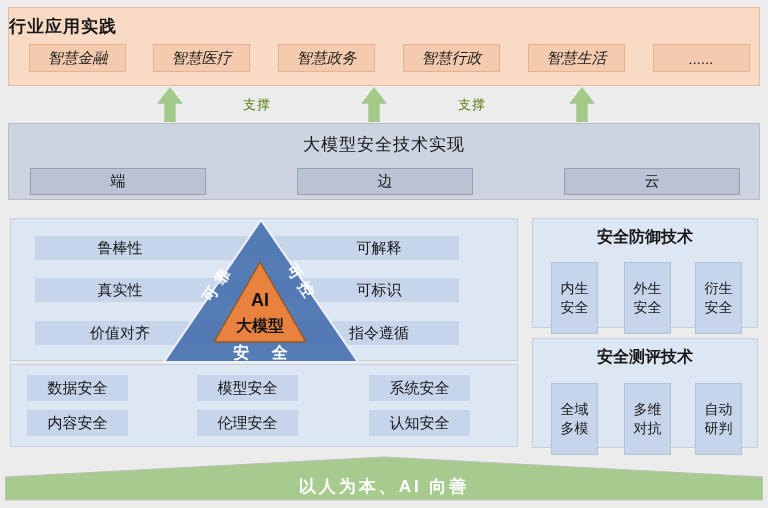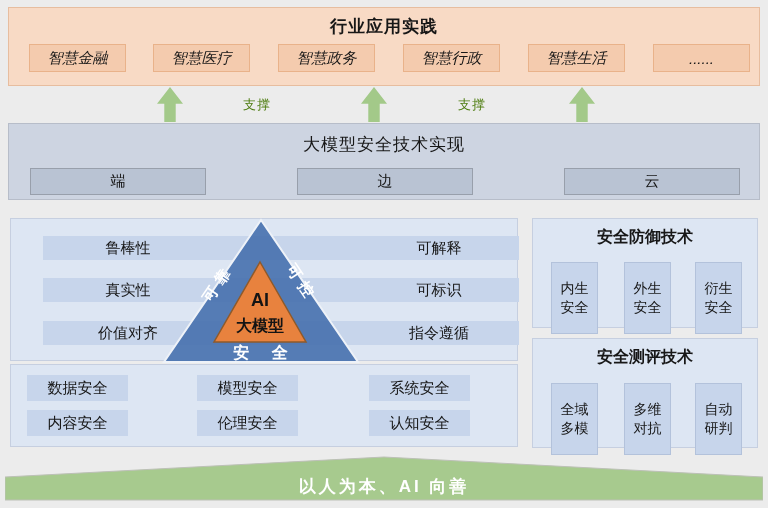--- a/index.html
+++ b/index.html
@@ -4,40 +4,40 @@
 <style>
   html,body{margin:0;padding:0;background:#ececec;}
   *{box-sizing:border-box;}
   .stage{
     position:relative;width:768px;height:508px;background:#ececec;overflow:hidden;
     font-family:"Liberation Sans","DejaVu Sans",sans-serif;color:#171717;
   }
   
   .top-banner{position:absolute;left:8px;top:7px;width:752px;height:79px;
     background:#f8dac5;border:1px solid #e7bd9f;}
-  .top-banner .title{position:absolute;left:0;top:7px;width:100%;text-align:center;
+  .top-banner .title{position:absolute;left:0;top:7px;width:100%;
     font-size:17px;font-weight:700;letter-spacing:1px;}
   .ind-box{position:absolute;top:36px;height:28px;width:97px;background:#f4cbae;
     border:1px solid #e9b astray;border:1px solid #e9b28a;display:flex;align-items:center;justify-content:center;
     font-size:15px;font-style:italic;}
   
   .up-arrow{position:absolute;top:87px;width:26px;height:35px;background:#a3c989;
     clip-path:polygon(50% 0,100% 48%,72% 48%,72% 100%,28% 100%,28% 48%,0 48%);}
   .support{position:absolute;top:96px;font-size:13px;color:#4d7c0f;letter-spacing:1px;}
   
   .mid-band{position:absolute;left:8px;top:123px;width:752px;height:77px;
     background:#cdd4e1;border:1px solid #b7bdc9;}
   .mid-band .title{position:absolute;left:0;top:9px;width:100%;text-align:center;
     font-size:17px;font-weight:400;letter-spacing:1px;}
   .edge-box{position:absolute;top:44px;height:27px;width:176px;background:#b9c3d3;
     border:1px solid #989fab;display:flex;align-items:center;justify-content:center;font-size:15px;}
   
   .core-top{position:absolute;left:10px;top:218px;width:508px;height:143px;
     background:#dde6f3;border:1px solid #c6cfe0;}
-  .core-row{position:absolute;left:32px;width:476px;height:24px;background:#c7d5eb;}
+  .core-row{position:absolute;left:24px;width:424px;height:24px;background:#c7d5eb;}
   .core-row .lbl-left{position:absolute;left:0;top:0;width:170px;height:100%;
     display:flex;align-items:center;justify-content:center;font-size:15px;}
   .core-row .lbl-right{position:absolute;right:0;top:0;width:160px;height:100%;
     display:flex;align-items:center;justify-content:center;font-size:15px;}
   .tri-svg{position:absolute;left:150px;top:215px;width:225px;height:152px;}
   .core-bottom{position:absolute;left:10px;top:364px;width:508px;height:83px;
     background:#dde6f3;border:1px solid #c6cfe0;}
   .sec-box{position:absolute;width:101px;height:26px;background:#c7d5eb;
     display:flex;align-items:center;justify-content:center;font-size:15px;}
   

